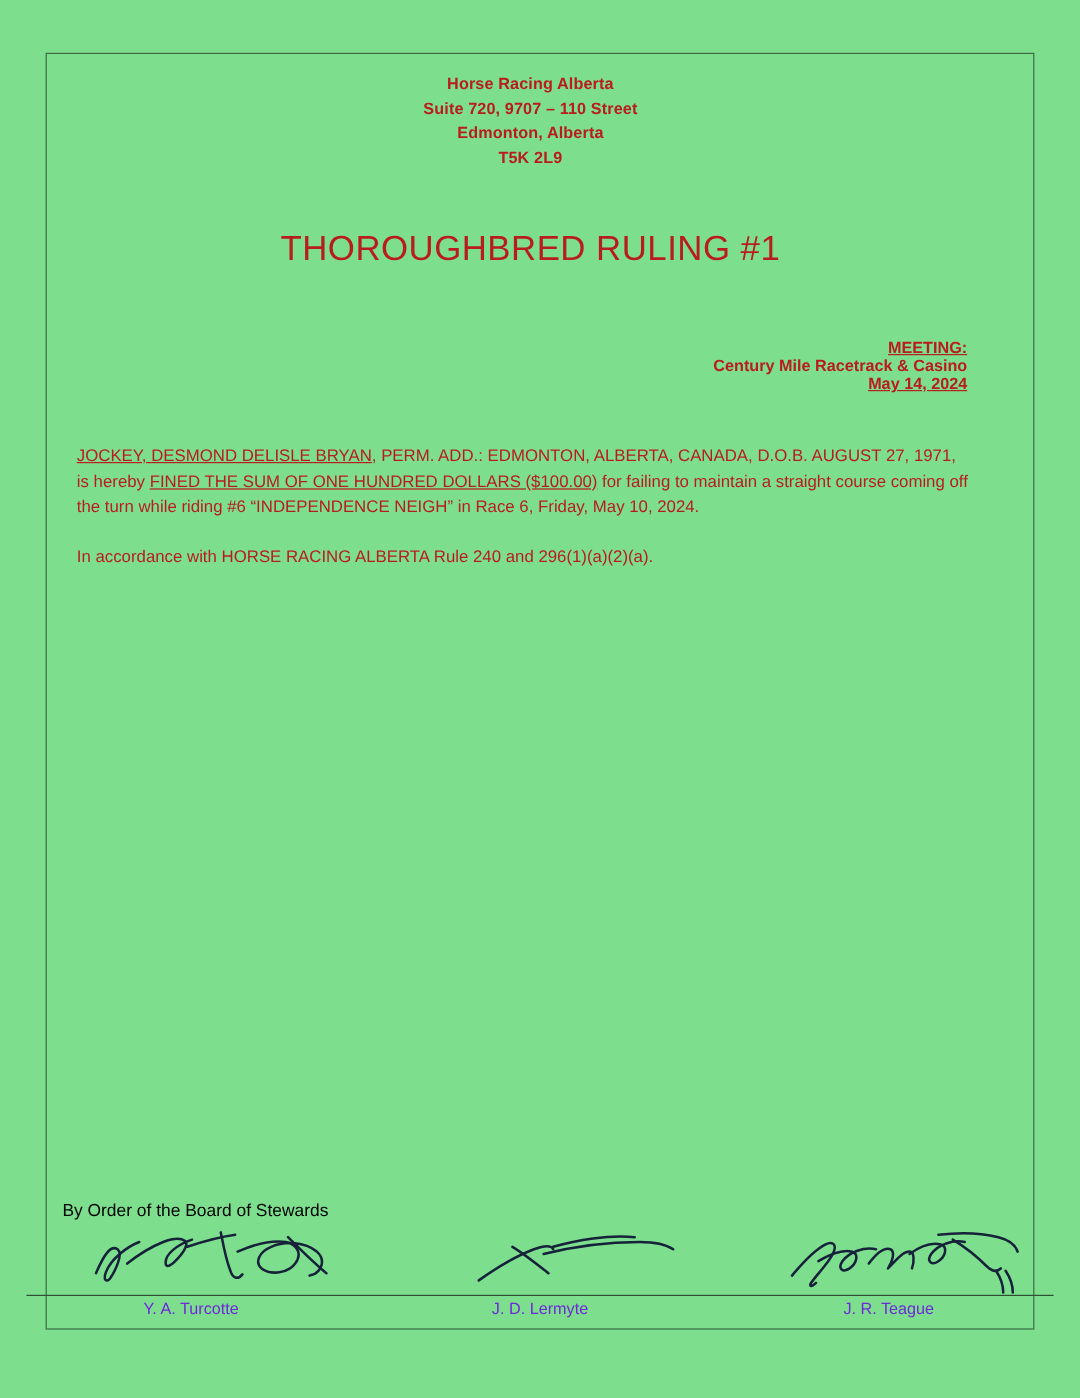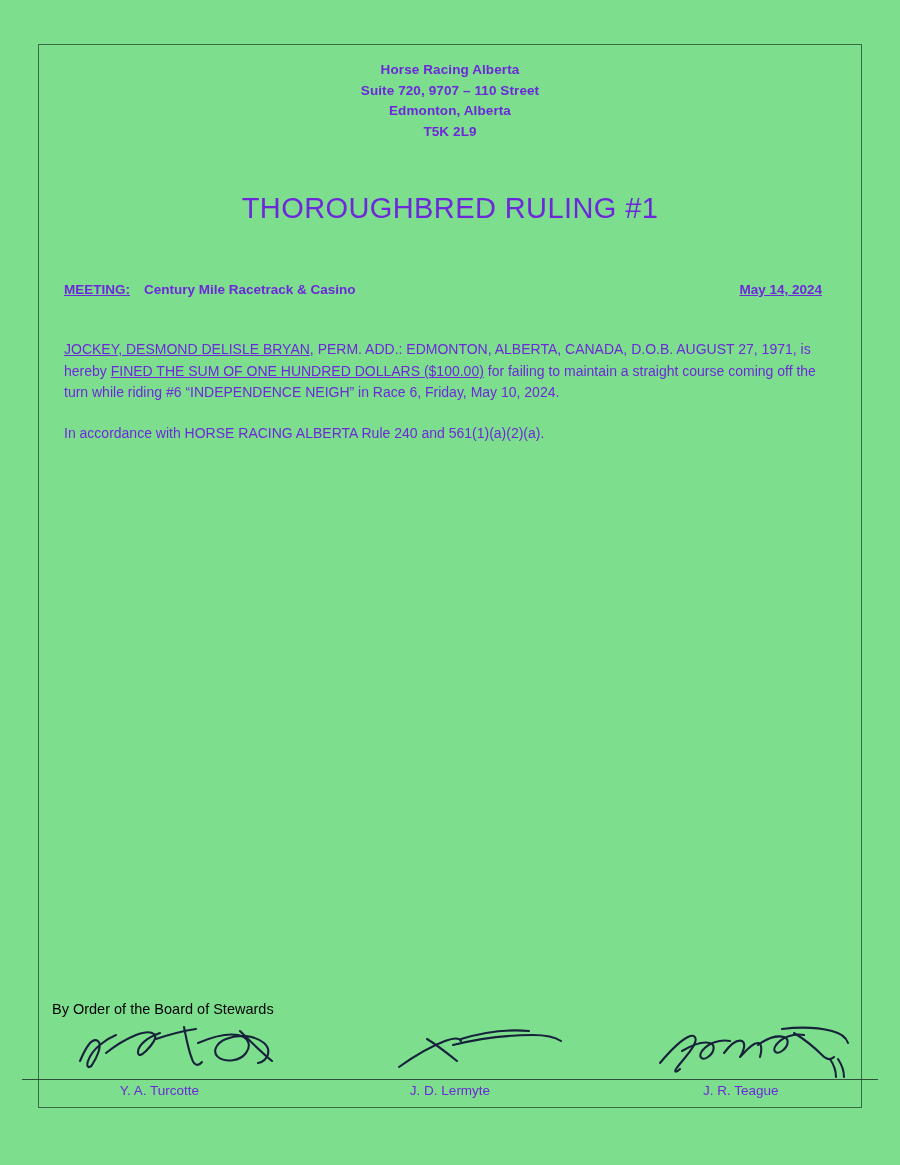--- a/index.html
+++ b/index.html
@@ -41,22 +41,22 @@
     box-sizing: border-box;
   }
 
   .content {
     position: absolute;
     left: 38px;
     top: 44px;
     width: 824px;
     height: 980px;
     box-sizing: border-box;
-    padding: 10px 14px 0 14px;
-    color: #6d28d9;
+    padding: 10px 30px 0 14px;
+    color: #b91c1c;
   }
 
   .letterhead {
     text-align: center;
     font-size: 13.5px;
     font-weight: bold;
     line-height: 1.52;
     letter-spacing: 0.1px;
     margin-top: 6px;
   }
@@ -71,20 +71,21 @@
   }
 
   .meeting-row {
     display: flex;
     align-items: flex-end;
     margin-top: 57px;
     padding-left: 12px;
     padding-right: 26px;
     font-size: 13.5px;
     font-weight: bold;
+    flex-direction: column;
   }
   .meeting-label {
     text-decoration: underline;
     white-space: pre;
   }
   .meeting-venue {
     margin-left: 14px;
     white-space: pre;
   }
   .meeting-date {
@@ -172,21 +173,21 @@
 
     <div class="meeting-row">
       <span class="meeting-label">MEETING:</span>
       <span class="meeting-venue">Century Mile Racetrack &amp; Casino</span>
       <span class="meeting-date">May 14, 2024</span>
     </div>
 
     <div class="body-text">
       <p class="para"><span class="u">JOCKEY, DESMOND DELISLE BRYAN</span><span>, PERM. ADD.:  EDMONTON, ALBERTA, CANADA, D.O.B. AUGUST 27, 1971, is hereby </span><span class="u">FINED THE SUM OF ONE HUNDRED DOLLARS ($100.00)</span><span> for failing to maintain a straight course coming off the turn while riding #6 “INDEPENDENCE NEIGH” in Race 6, Friday, May 10, 2024.</span></p>
 
-      <p class="para">In accordance with HORSE RACING ALBERTA Rule 240 and 561(1)(a)(2)(a).</p>
+      <p class="para">In accordance with HORSE RACING ALBERTA Rule 240 and 296(1)(a)(2)(a).</p>
 
     </div>
   </div>
 
   <div class="footer-note">By Order of the Board of Stewards</div>
 
   <div class="sig-area">
 
     <div class="sig-svg sig1">
       <svg viewBox="0 0 240 64" preserveAspectRatio="none">

